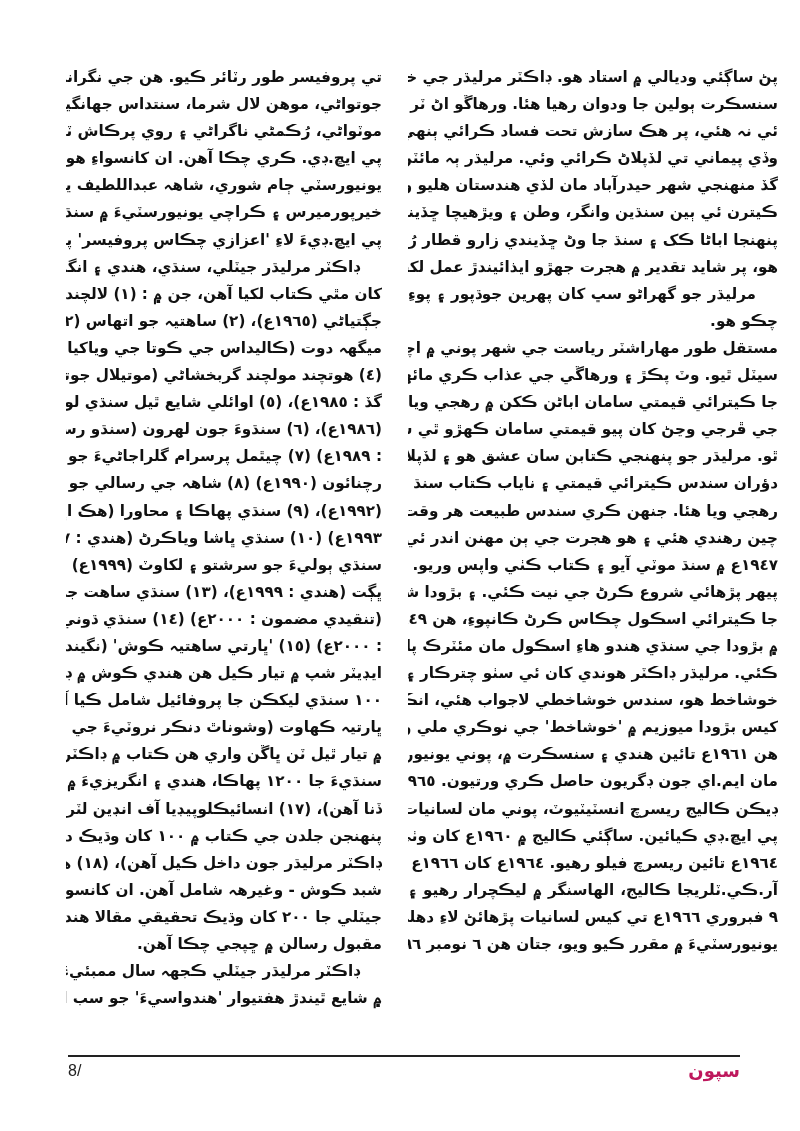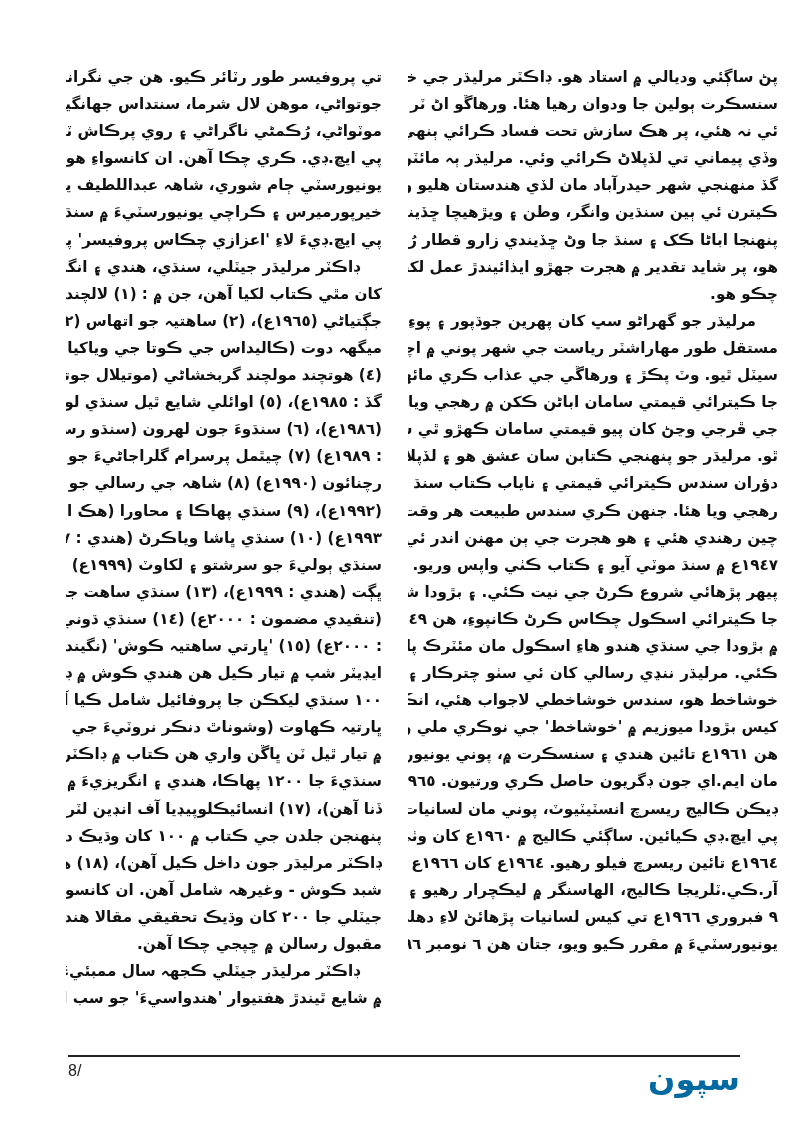--- a/index.html
+++ b/index.html
@@ -16,56 +16,56 @@
   .col-right { left: 408px; width: 370px; }
   .col-left  { left: 66px;  width: 316px; }
   .line { display: block; white-space: nowrap; overflow: hidden; text-align: justify; text-align-last: justify; height: 27.1px; }
   .line.last { text-align-last: right; }
   .line.indent { padding-right: 22px; }
   .rule {
     position: absolute; left: 68px; top: 1055px; width: 672px; height: 2px; background: #222;
   }
   .mag-title {
     position: absolute; right: 60px; top: 1060px;
-    direction: rtl; font-size: 32px; font-weight: bold; color: #0369a1; text-align: center;
+    direction: rtl; font-size: 18px; font-weight: bold; color: #be185d; text-align: center;
   }
   .page-num {
     position: absolute; left: 68px; top: 1062px;
     font-family: "Liberation Sans", sans-serif; font-size: 16px; color: #222;
   }
 </style>
 </head>
 <body>
 
 <div class="page">
 
   <div class="col col-right">
     <span class="line">پڻ ساڳئي وديالي ۾ استاد هو. ڊاڪٽر مرليڌر جي خاندان</span>
     <span class="line">سنسڪرت ٻولين جا ودوان رهيا هئا. ورهاڱو اڻ ٽر ٿي</span>
     <span class="line">ئي نہ هئي، پر هڪ سازش تحت فساد ڪرائي ٻنهي پاسي</span>
     <span class="line">وڏي پيماني تي لڏپلاڻ ڪرائي وئي. مرليڌر ٻہ مائٽن سان</span>
     <span class="line">گڏ منهنجي شهر حيدرآباد مان لڏي هندستان هليو ويو.</span>
     <span class="line">ڪيترن ئي ٻين سنڌين وانگر، وطن ۽ ويڙهيچا ڇڏيندي،</span>
     <span class="line">پنهنجا اباڻا ڪک ۽ سنڌ جا وڻ ڇڏيندي زارو قطار رُنو</span>
     <span class="line">هو، پر شايد تقدير ۾ هجرت جهڙو ايذائيندڙ عمل لکجي</span>
+    <span class="line indent">مرليڌر جو گهراڻو سڀ کان پهرين جوڌپور ۽ پوءِ</span>
     <span class="line last">چڪو هو.</span>
-    <span class="line indent">مرليڌر جو گهراڻو سڀ کان پهرين جوڌپور ۽ پوءِ</span>
     <span class="line">مستقل طور مهاراشٽر رياست جي شهر پوني ۾ اچي</span>
     <span class="line">سيٽل ٿيو. وٽ پڪڙ ۽ ورهاڱي جي عذاب ڪري مائهن</span>
     <span class="line">جا ڪيترائي قيمتي سامان اباڻن ڪکن ۾ رهجي ويا. وطن</span>
     <span class="line">جي ڦرجي وڃڻ کان پيو قيمتي سامان ڪهڙو ٿي سگهي</span>
     <span class="line">ٿو. مرليڌر جو پنهنجي ڪتابن سان عشق هو ۽ لڏپلاڻ</span>
     <span class="line">دؤران سندس ڪيترائي قيمتي ۽ ناياب ڪتاب سنڌ ۾</span>
     <span class="line">رهجي ويا هئا. جنهن ڪري سندس طبيعت هر وقت بي</span>
     <span class="line">چين رهندي هئي ۽ هو هجرت جي ٻن مهنن اندر ئي ڊسمبر</span>
     <span class="line">١٩٤٧ع ۾ سنڌ موٽي آيو ۽ ڪتاب ڪٺي واپس وريو. هن</span>
     <span class="line">پيهر پڙهائي شروع ڪرڻ جي نيت ڪئي. ۽ بڙودا شهر</span>
     <span class="line">جا ڪيترائي اسڪول چڪاس ڪرڻ ڪانپوءِ، هن ١٩٤٩ع</span>
     <span class="line">۾ بڙودا جي سنڌي هندو هاءِ اسڪول مان مئٽرڪ پاس</span>
-    <span class="line">ڪئي. مرليڌر ننڍي رسالي کان ئي سٺو چترڪار ۽</span>
+    <span class="line">ڪئي. مرليڌر ڊاڪٽر هوندي کان ئي سٺو چترڪار ۽</span>
     <span class="line">خوشاخط هو، سندس خوشاخطي لاجواب هئي، انڪري</span>
     <span class="line">کيس بڙودا ميوزيم ۾ 'خوشاخط' جي نوڪري ملي وئي.</span>
     <span class="line">هن ١٩٦١ع تائين هندي ۽ سنسڪرت ۾، پوني يونيورسٽيءَ</span>
     <span class="line">مان ايم.اي جون ڊگريون حاصل ڪري ورتيون. ١٩٦٥ع ۾</span>
     <span class="line">ڊيڪن ڪاليج ريسرچ انسٽيٽيوٽ، پوني مان لسانيات ۾</span>
     <span class="line">پي ايڇ.ڊي ڪيائين. ساڳئي ڪاليج ۾ ١٩٦٠ع کان وٺي</span>
     <span class="line">١٩٦٤ع تائين ريسرچ فيلو رهيو. ١٩٦٤ع کان ١٩٦٦ع تائين</span>
     <span class="line">آر.ڪي.ٽلريجا ڪاليج، الهاسنگر ۾ ليڪچرار رهيو ۽</span>
     <span class="line">٩ فبروري ١٩٦٦ع تي کيس لسانيات پڙهائڻ لاءِ دهلي</span>
     <span class="line">يونيورسٽيءَ ۾ مقرر ڪيو ويو، جتان هن ٦ نومبر ١٩٩٦ع</span>

